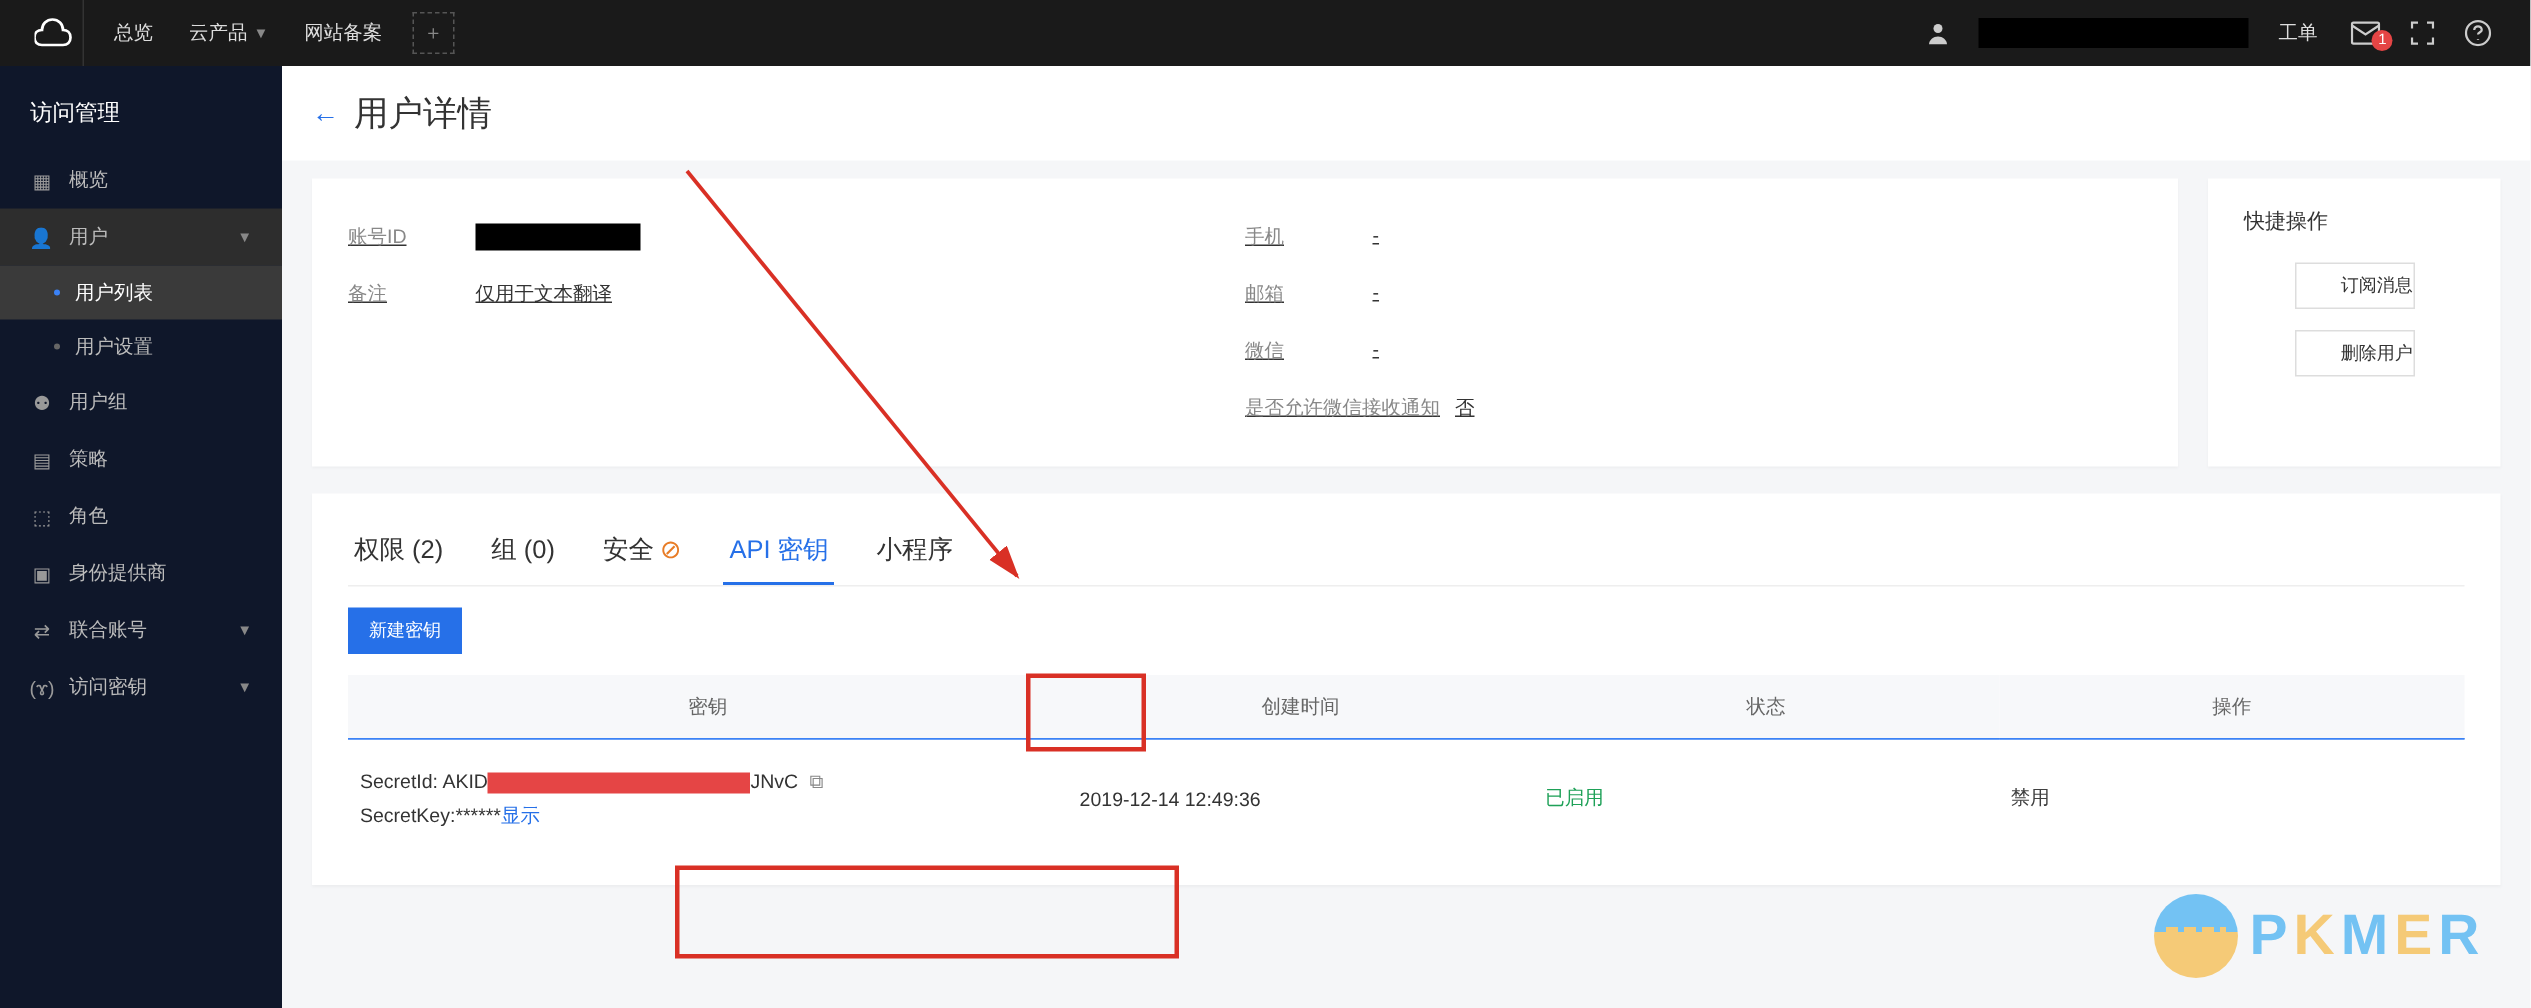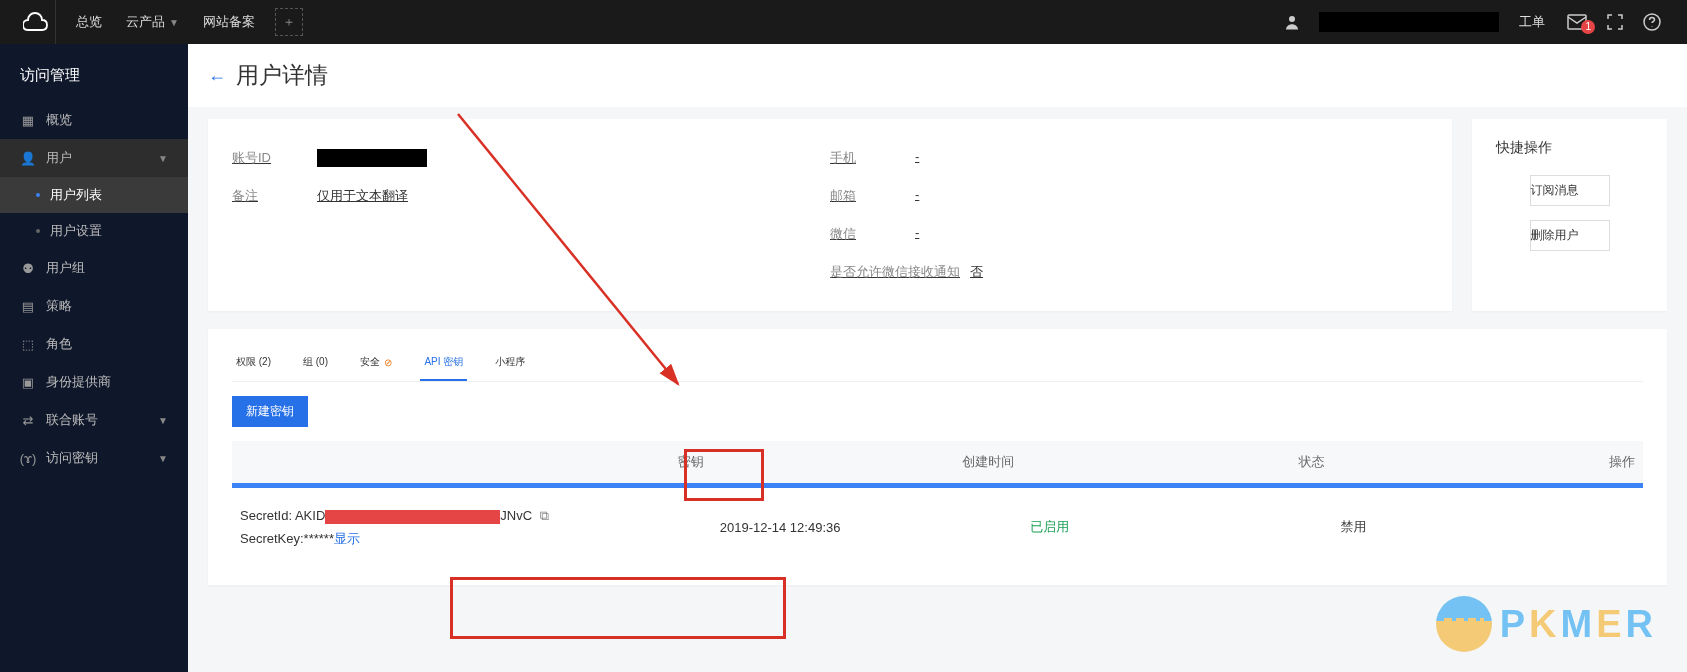--- a/index.html
+++ b/index.html
@@ -45,32 +45,32 @@
     .edit-link { margin-left: auto; color: #2670e8; cursor: pointer; font-size: 13px; }
     
     .info-grid { display: flex; text-decoration: underline; }
     .info-col { flex: 1; }
     .info-row { display: flex; padding: 10px 0; font-size: 13px; }
     .info-label { width: 85px; color: #888; display: flex; align-items: center; gap: 4px; }
     .info-value { color: #333; }
     .redacted { display: inline-block; width: 110px; height: 18px; background: #000; vertical-align: middle; }
     
     .quick-title { font-size: 14px; font-weight: 500; margin-bottom: 18px; }
-    .quick-btn { display: block; width: 80px; margin: 0 auto 14px; padding: 6px 0; border: 1px solid #ddd; background: #fff; text-align: left; cursor: pointer; font-size: 12px; color: #333; }
+    .quick-btn { display: block; width: 80px; margin: 0 auto 14px; padding: 6px 0; border: 1px solid #ddd; background: #fff; text-align: right; cursor: pointer; font-size: 12px; color: #333; }
     
     .tabs-card { margin-top: 18px; background: #fff; padding: 18px 24px; box-shadow: 0 1px 2px rgba(0,0,0,0.04); }
     .tabs { display: flex; border-bottom: 1px solid #eee; gap: 24px; }
-    .tab { padding: 8px 4px 10px; cursor: pointer; font-size: 10px; color: #333; border-bottom: 2px solid transparent; display: flex; align-items: center; gap: 4px; }
+    .tab { padding: 8px 4px 10px; cursor: pointer; font-size: 17px; color: #333; border-bottom: 2px solid transparent; display: flex; align-items: center; gap: 4px; }
     .tab.active { color: #2670e8; border-bottom-color: #2670e8; font-weight: 500; }
     .tab-warn { color: #e87c26; }
     
     .btn-primary { background: #2670e8; color: #fff; border: none; padding: 7px 14px; cursor: pointer; font-size: 12px; margin-top: 14px; }
     
     .key-table { width: 100%; margin-top: 14px; border-collapse: collapse; }
-    .key-table th { text-align: right; padding: 12px 8px; background: #f7f8fa; color: #666; font-weight: 400; font-size: 13px; border-bottom: 5px solid #3b82f6; }
+    .key-table th { text-align: center; padding: 12px 8px; background: #f7f8fa; color: #666; font-weight: 400; font-size: 13px; border-bottom: 1px solid #3b82f6; }
     .key-table td { padding: 16px 8px; font-size: 13px; vertical-align: middle; }
     .key-cell { line-height: 1.8; }
     .key-redact { display: inline-block; width: 175px; height: 14px; background: #e54545; vertical-align: middle; }
     .show-link { color: #2670e8; cursor: pointer; }
     .copy-icon { color: #888; margin-left: 4px; cursor: pointer; }
     .status-on { color: #1fa158; }
     .action-disable { color: #404040; cursor: pointer; }
     
     .highlight-box { border: 3px solid #d93025; position: absolute; pointer-events: none; }
     .hb-tab { top: 342px; left: 496px; width: 80px; height: 52px; }

